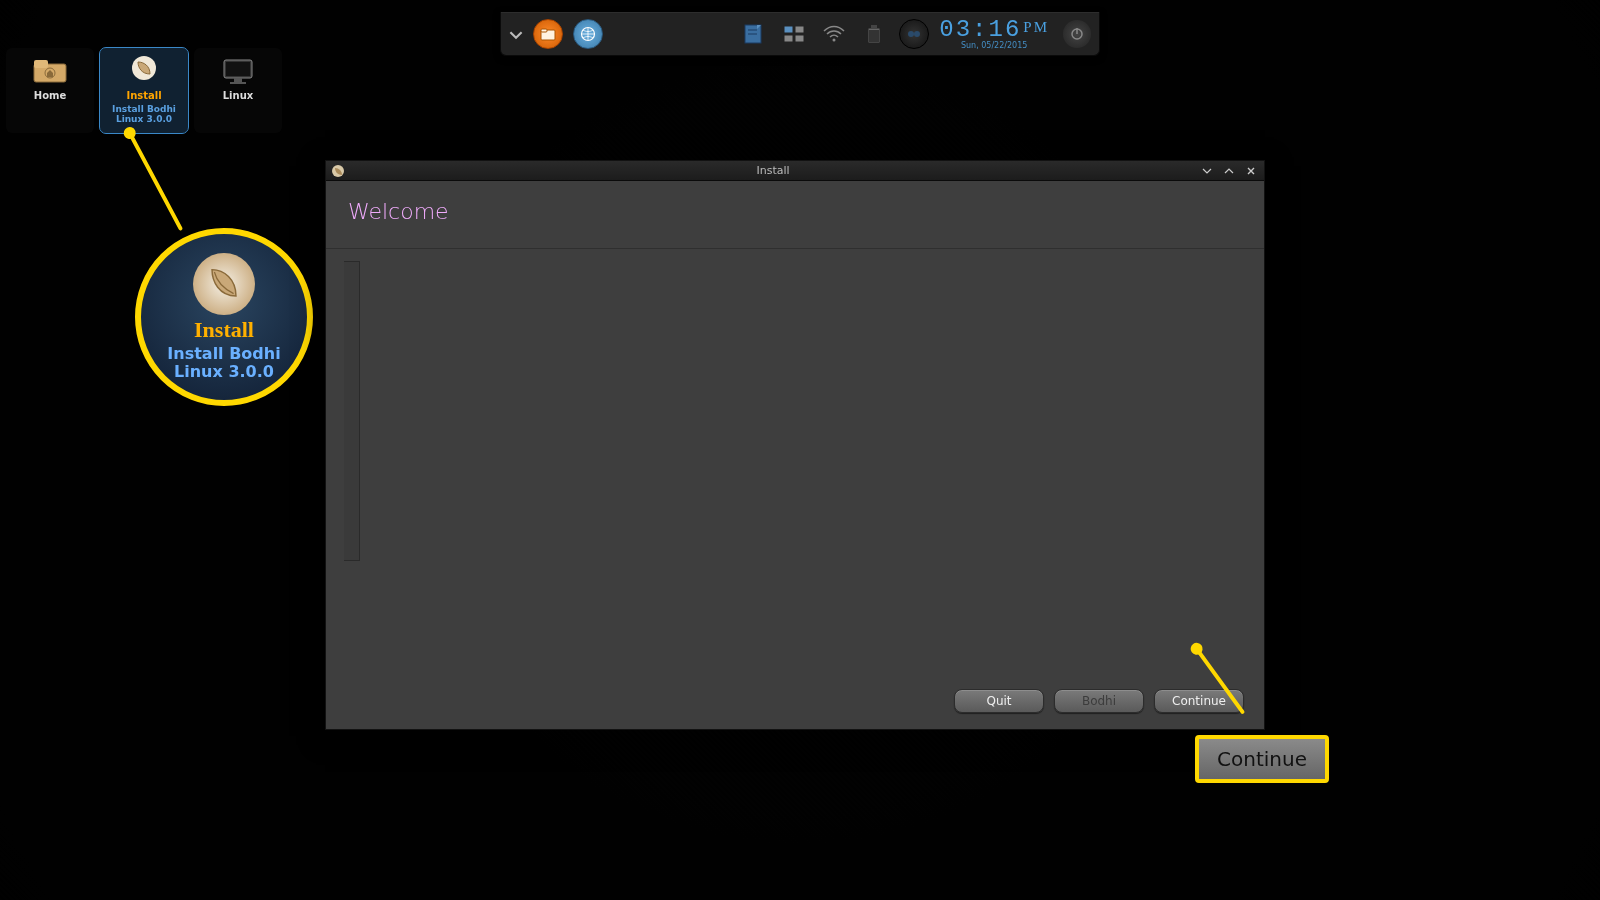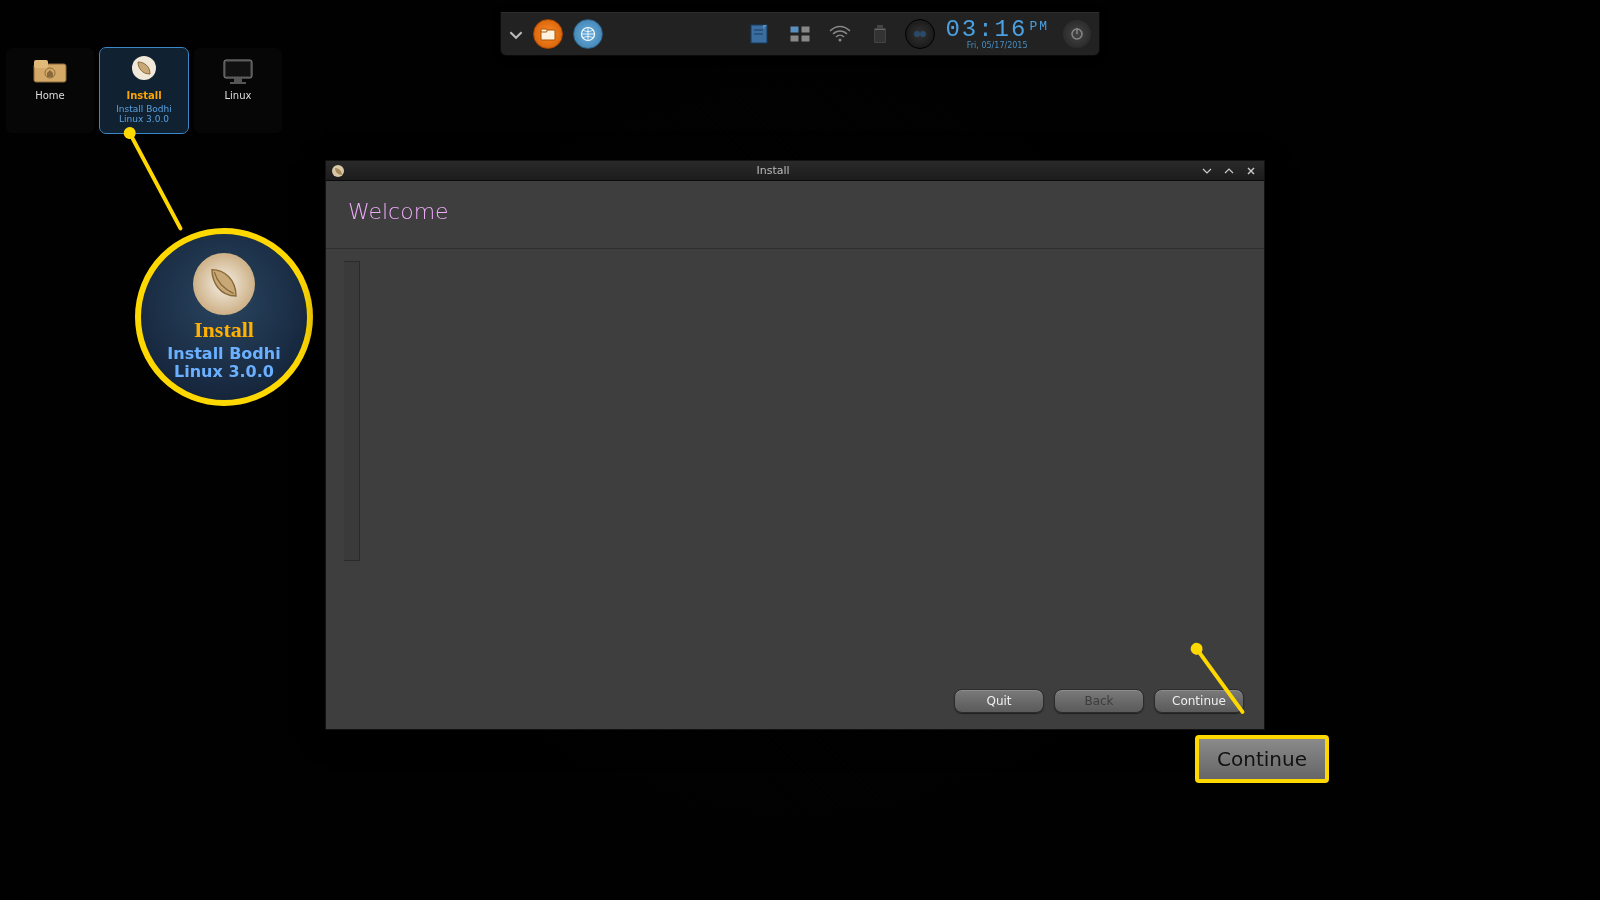--- a/index.html
+++ b/index.html
@@ -70,21 +70,21 @@
     line-height: 1;
     padding-right: 4px;
     cursor: pointer;
     text-align: center;
   }
   .clock-time {
     font-family: "DS-Digital", "Courier New", monospace;
     font-size: 24px; letter-spacing: 2px;
     display: flex; align-items: flex-start; gap: 2px;
   }
-  .clock-time .pm { font-size: 13px; margin-top: 2px; }
+  .clock-time .pm { font-size: 15px; margin-top: 2px; font-family: Liberation Serif, serif; }
   .clock-date { font-size: 8px; color: #4aa0e0; opacity: 0.85; }
 
   .power-btn {
     width: 28px; height: 28px;
     border-radius: 50%;
     background: radial-gradient(circle, #444 0%, #222 100%);
     display: flex; align-items: center; justify-content: center;
     cursor: pointer;
   }
 
@@ -105,20 +105,21 @@
     cursor: pointer;
     position: relative;
   }
   .dicon .di-img {
     width: 40px; height: 32px;
     display: flex; align-items: center; justify-content: center;
   }
   .dicon .di-label {
     font-size: 10px; color: #ddd; text-align: center;
     line-height: 1.1;
+    font-weight: bold;
   }
   .dicon.selected {
     background: rgba(30,60,90,0.55);
     outline: 1px solid #3a88c8;
   }
   .dicon.selected .di-label.sel1 { color: #ffa500; font-weight: 600; }
   .dicon.selected .di-label.sel2 { color: #5aa0e0; font-size: 9px; }
   .dicon .ind-dot {
     position: absolute; top: 45px; right: 8px;
     width: 8px; height: 8px; border-radius: 50%;
@@ -307,21 +308,21 @@
     <svg width="16" height="16" viewBox="0 0 16 16">
         <circle cx="5" cy="8" r="3" fill="#2a4a6a"></circle>
         <circle cx="11" cy="8" r="3" fill="#2a4a6a"></circle>
       </svg>
   </div>
   <div class="clock">
     <div class="clock-time">
       <span>03:16</span>
       <span class="pm">PM</span>
     </div>
-    <div class="clock-date">Fri, 05/17/2015</div>
+    <div class="clock-date">Sun, 05/22/2015</div>
   </div>
   <div class="power-btn">
     <svg width="14" height="14" viewBox="0 0 14 14">
         <circle cx="7" cy="7" r="5" fill="none" stroke="#888" stroke-width="1.5"></circle>
         <line x1="7" y1="1" x2="7" y2="7" stroke="#888" stroke-width="1.5"></line>
       </svg>
   </div>
 </div>
 
 <div class="desktop-icons">
@@ -403,19 +404,19 @@
 
   <div class="win-body">
     <div class="win-heading">Welcome</div>
   </div>
   <div class="win-divider"></div>
   <div class="win-content">
     <div class="lang-list"></div>
   </div>
   <div class="win-buttons">
     <div class="btn">Quit</div>
-    <div class="btn disabled">Back</div>
+    <div class="btn disabled">Bodhi</div>
     <div class="btn">Continue</div>
   </div>
 </div>
 
 <div class="callout-line2"></div>
 <div class="callout-continue">Continue</div>
 
 </body></html>

